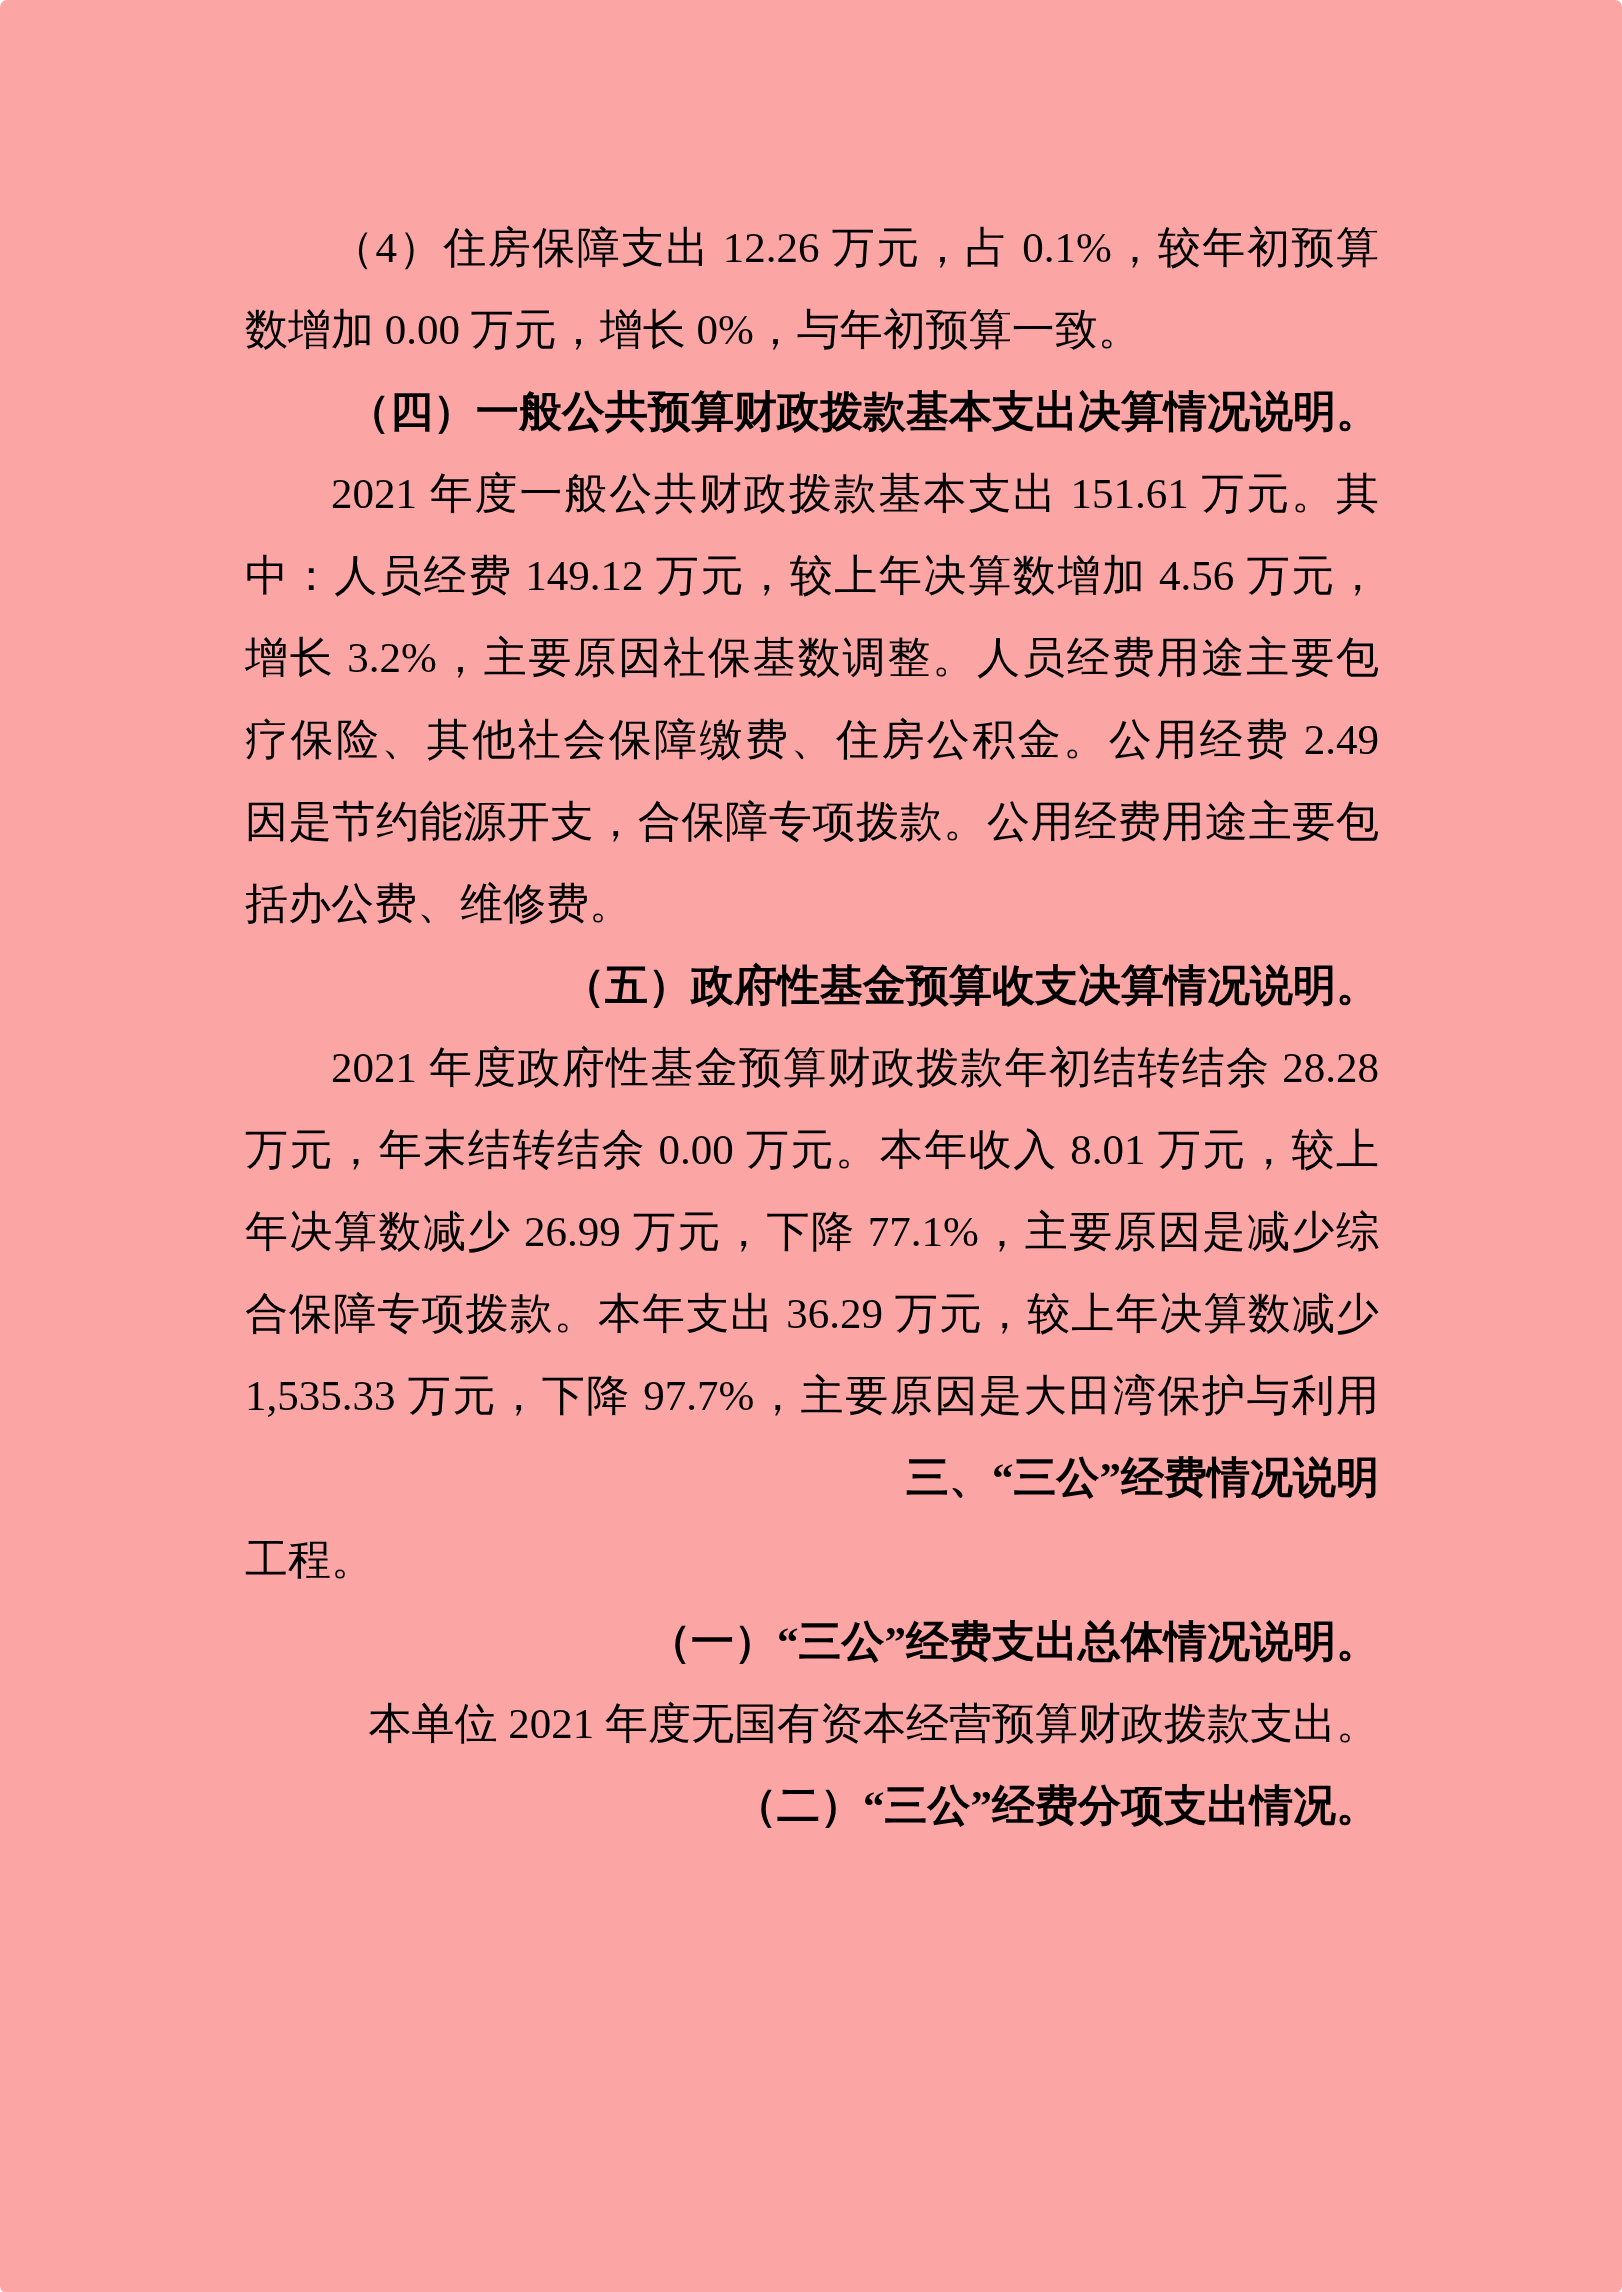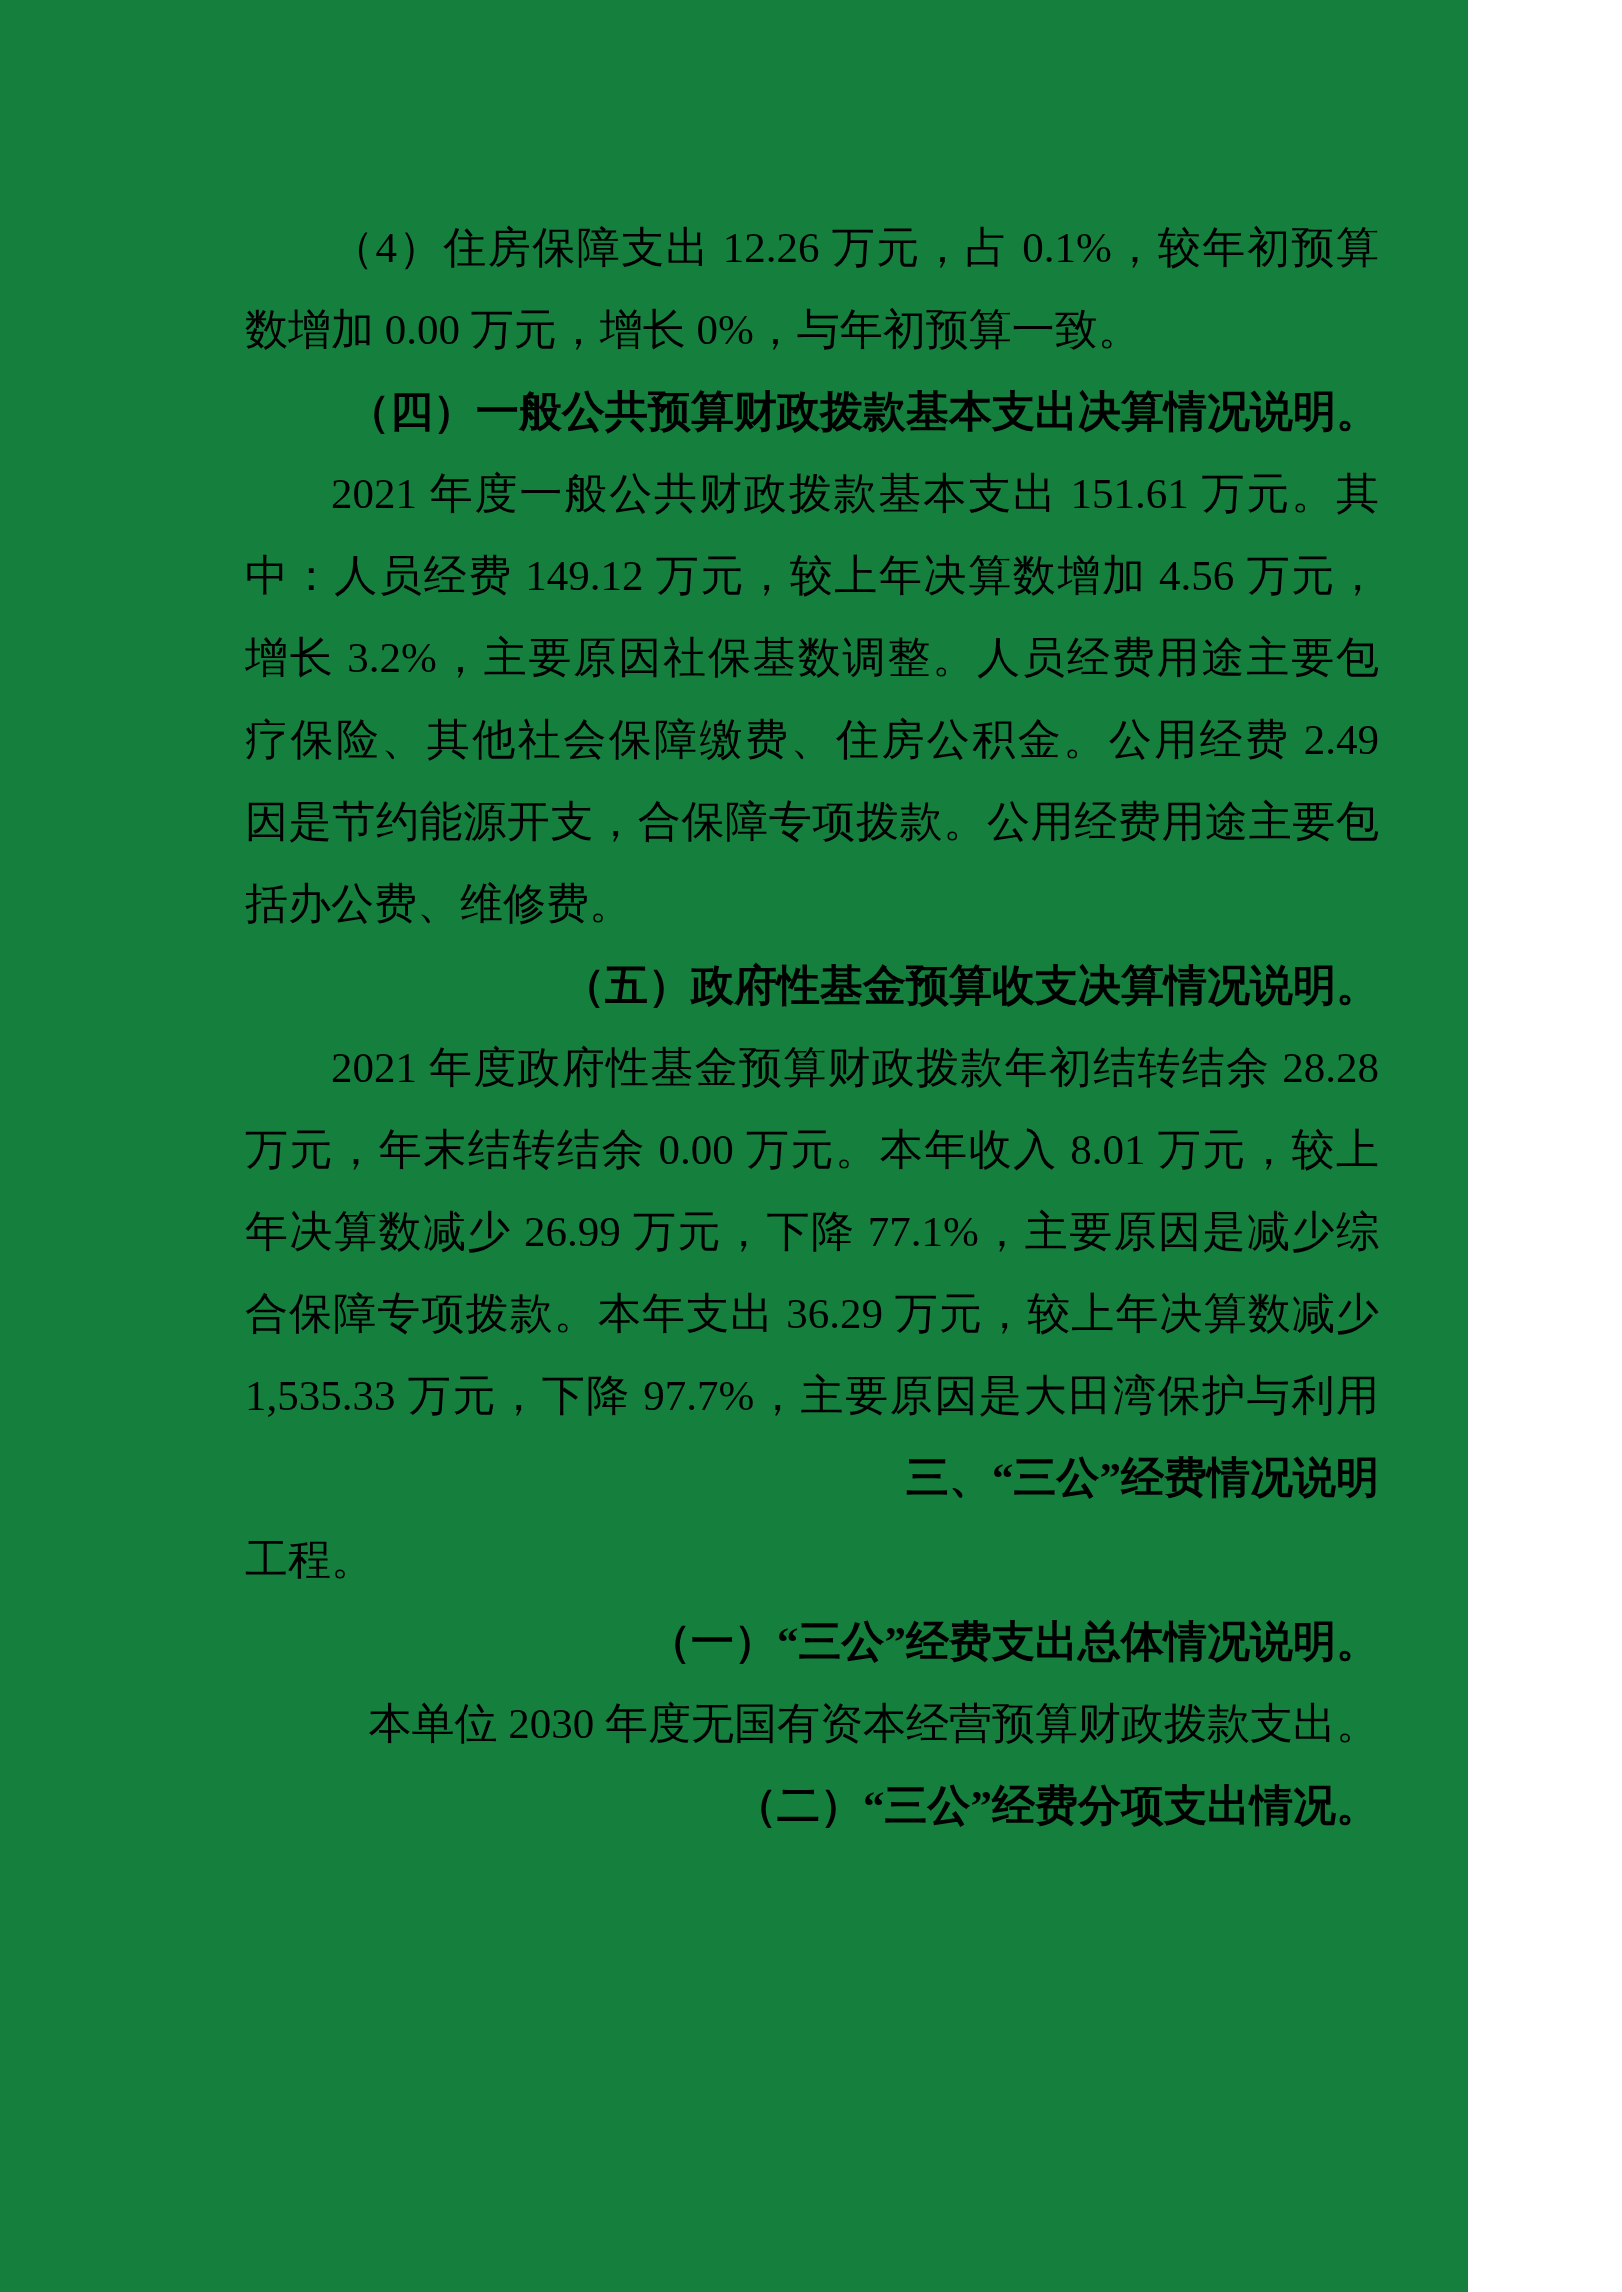--- a/index.html
+++ b/index.html
@@ -2,26 +2,27 @@
 <html><head>
 <meta charset="utf-8">
 <style>
   html, body {
     margin: 0;
     padding: 0;
     background: #ffffff;
   }
   .page {
     position: relative;
-    width: 1468px;
+    width: 1622px;
     height: 2293px;
-    background: #15803d;
+    background: #fca5a5;
     overflow: hidden;
     font-family: "Liberation Serif", "DejaVu Serif", serif;
     color: #000000;
+    border-radius: 7px;
   }
   .doc {
     position: absolute;
     left: 245px;
     top: 207px;
     width: 1134px;
     font-size: 43px;
     line-height: 82px;
     color: #000000;
   }
@@ -57,17 +58,17 @@
     <div class="line">括办公费、维修费。</div>
     <div class="line ind bold">（五）政府性基金预算收支决算情况说明。</div>
     <div class="line ind jst">2021 年度政府性基金预算财政拨款年初结转结余 28.28</div>
     <div class="line jst">万元，年末结转结余 0.00 万元。本年收入 8.01 万元，较上</div>
     <div class="line jst">年决算数减少 26.99 万元，下降 77.1%，主要原因是减少综</div>
     <div class="line jst">合保障专项拨款。本年支出 36.29 万元，较上年决算数减少</div>
     <div class="line jst">1,535.33 万元，下降 97.7%，主要原因是大田湾保护与利用</div>
     <div class="line ind bold">三、“三公”经费情况说明</div>
     <div class="line">工程。</div>
     <div class="line ind bold">（一）“三公”经费支出总体情况说明。</div>
-    <div class="line ind">本单位 2030 年度无国有资本经营预算财政拨款支出。</div>
+    <div class="line ind">本单位 2021 年度无国有资本经营预算财政拨款支出。</div>
     <div class="line ind bold">（二）“三公”经费分项支出情况。</div>
   </div>
 </div>
 
 
 </body></html>

